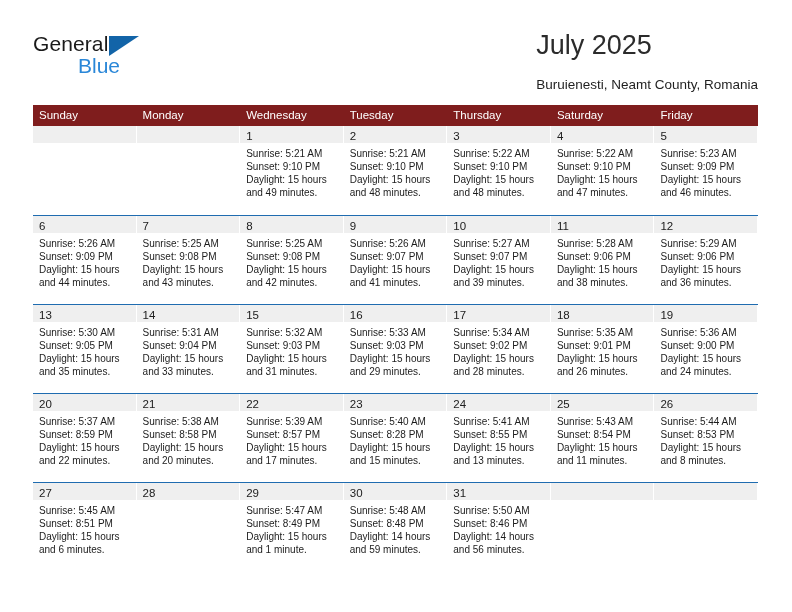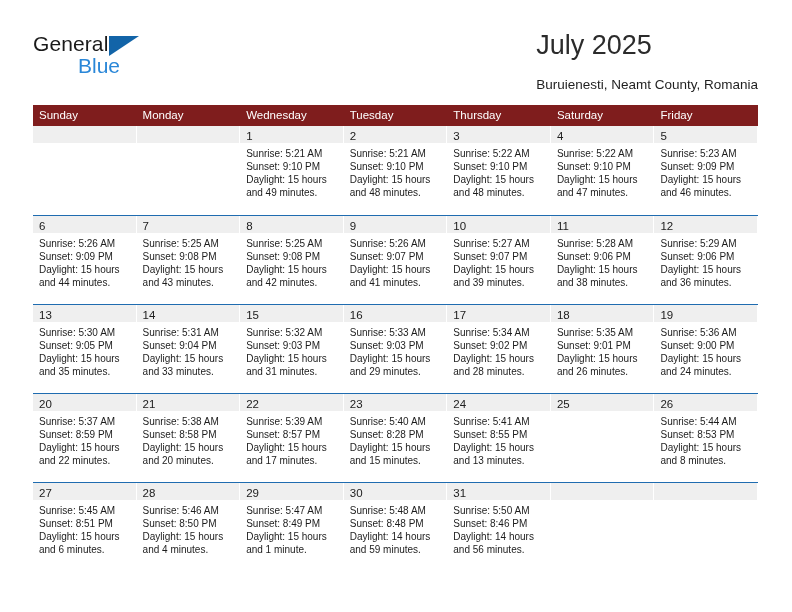--- a/index.html
+++ b/index.html
@@ -381,20 +381,25 @@
           <div class="day">
             <div class="day-num-band"><span class="day-num">24</span></div>
             <div class="day-info">
               <div>Sunrise: 5:41 AM</div>
               <div>Sunset: 8:55 PM</div>
               <div>Daylight: 15 hours and 13 minutes.</div>
             </div>
           </div>
           <div class="day">
             <div class="day-num-band"><span class="day-num">25</span></div>
+            <div class="day-info">
+              <div>Sunrise: 5:43 AM</div>
+              <div>Sunset: 8:54 PM</div>
+              <div>Daylight: 15 hours and 11 minutes.</div>
+            </div>
           </div>
           <div class="day">
             <div class="day-num-band"><span class="day-num">26</span></div>
             <div class="day-info">
               <div>Sunrise: 5:44 AM</div>
               <div>Sunset: 8:53 PM</div>
               <div>Daylight: 15 hours and 8 minutes.</div>
             </div>
           </div>
         </div>
@@ -402,25 +407,20 @@
           <div class="day">
             <div class="day-num-band"><span class="day-num">27</span></div>
             <div class="day-info">
               <div>Sunrise: 5:45 AM</div>
               <div>Sunset: 8:51 PM</div>
               <div>Daylight: 15 hours and 6 minutes.</div>
             </div>
           </div>
           <div class="day">
             <div class="day-num-band"><span class="day-num">28</span></div>
-            <div class="day-info">
-              <div>Sunrise: 5:46 AM</div>
-              <div>Sunset: 8:50 PM</div>
-              <div>Daylight: 15 hours and 4 minutes.</div>
-            </div>
           </div>
           <div class="day">
             <div class="day-num-band"><span class="day-num">29</span></div>
             <div class="day-info">
               <div>Sunrise: 5:47 AM</div>
               <div>Sunset: 8:49 PM</div>
               <div>Daylight: 15 hours and 1 minute.</div>
             </div>
           </div>
           <div class="day">

